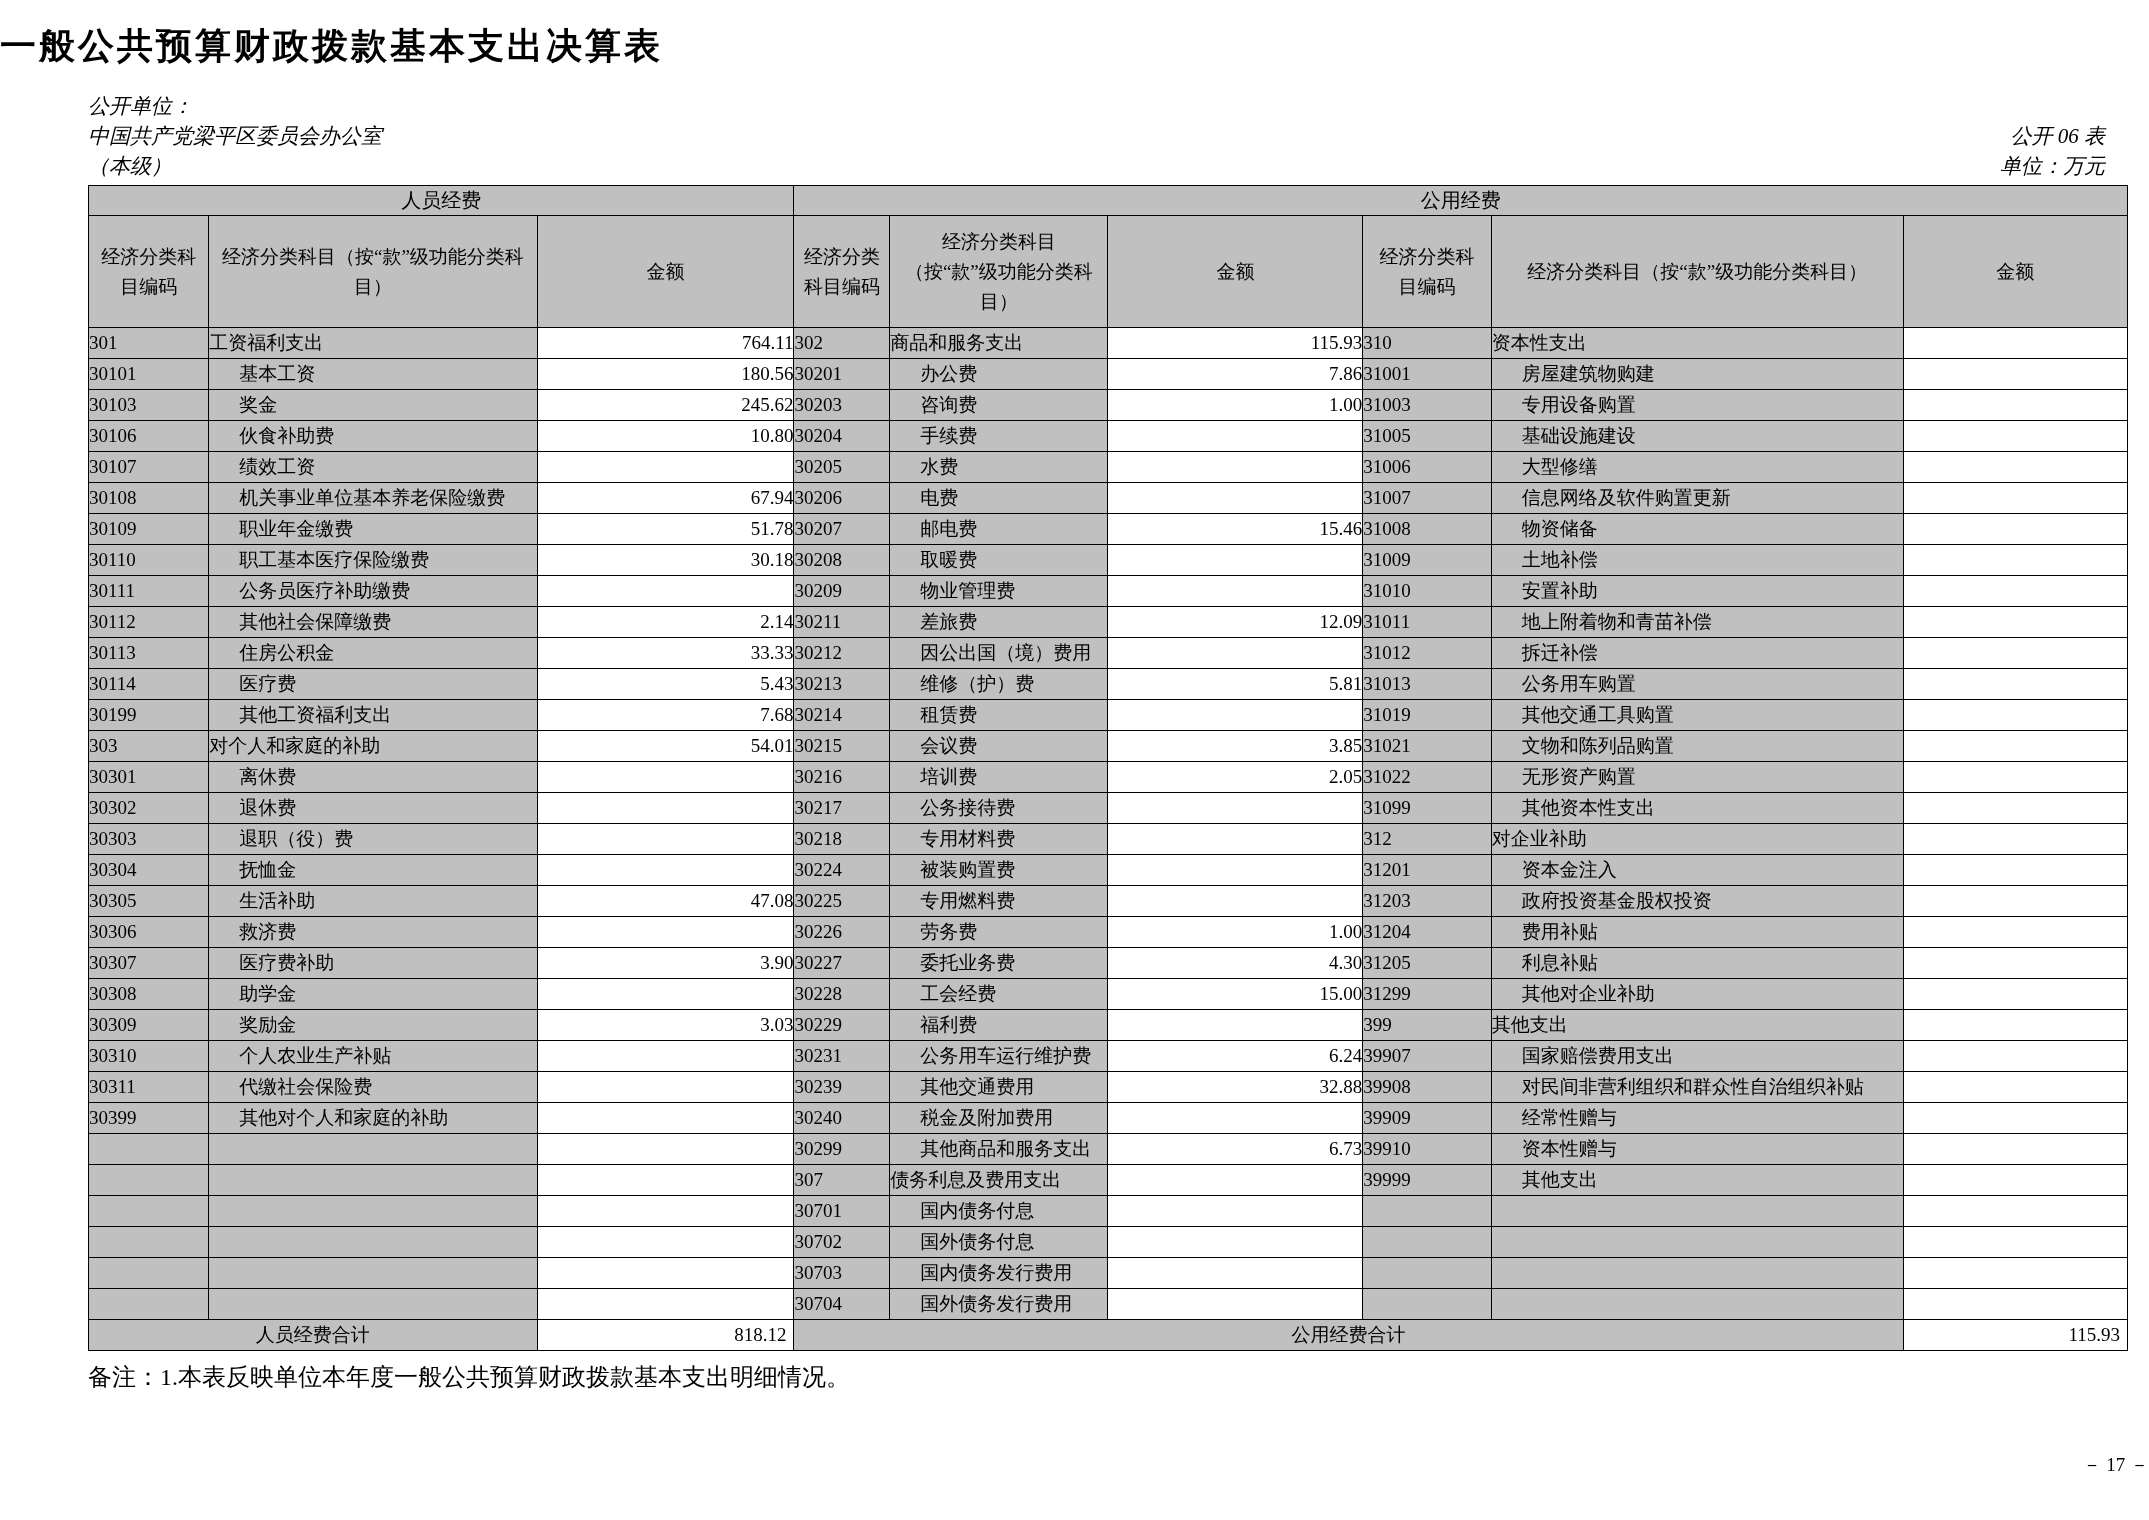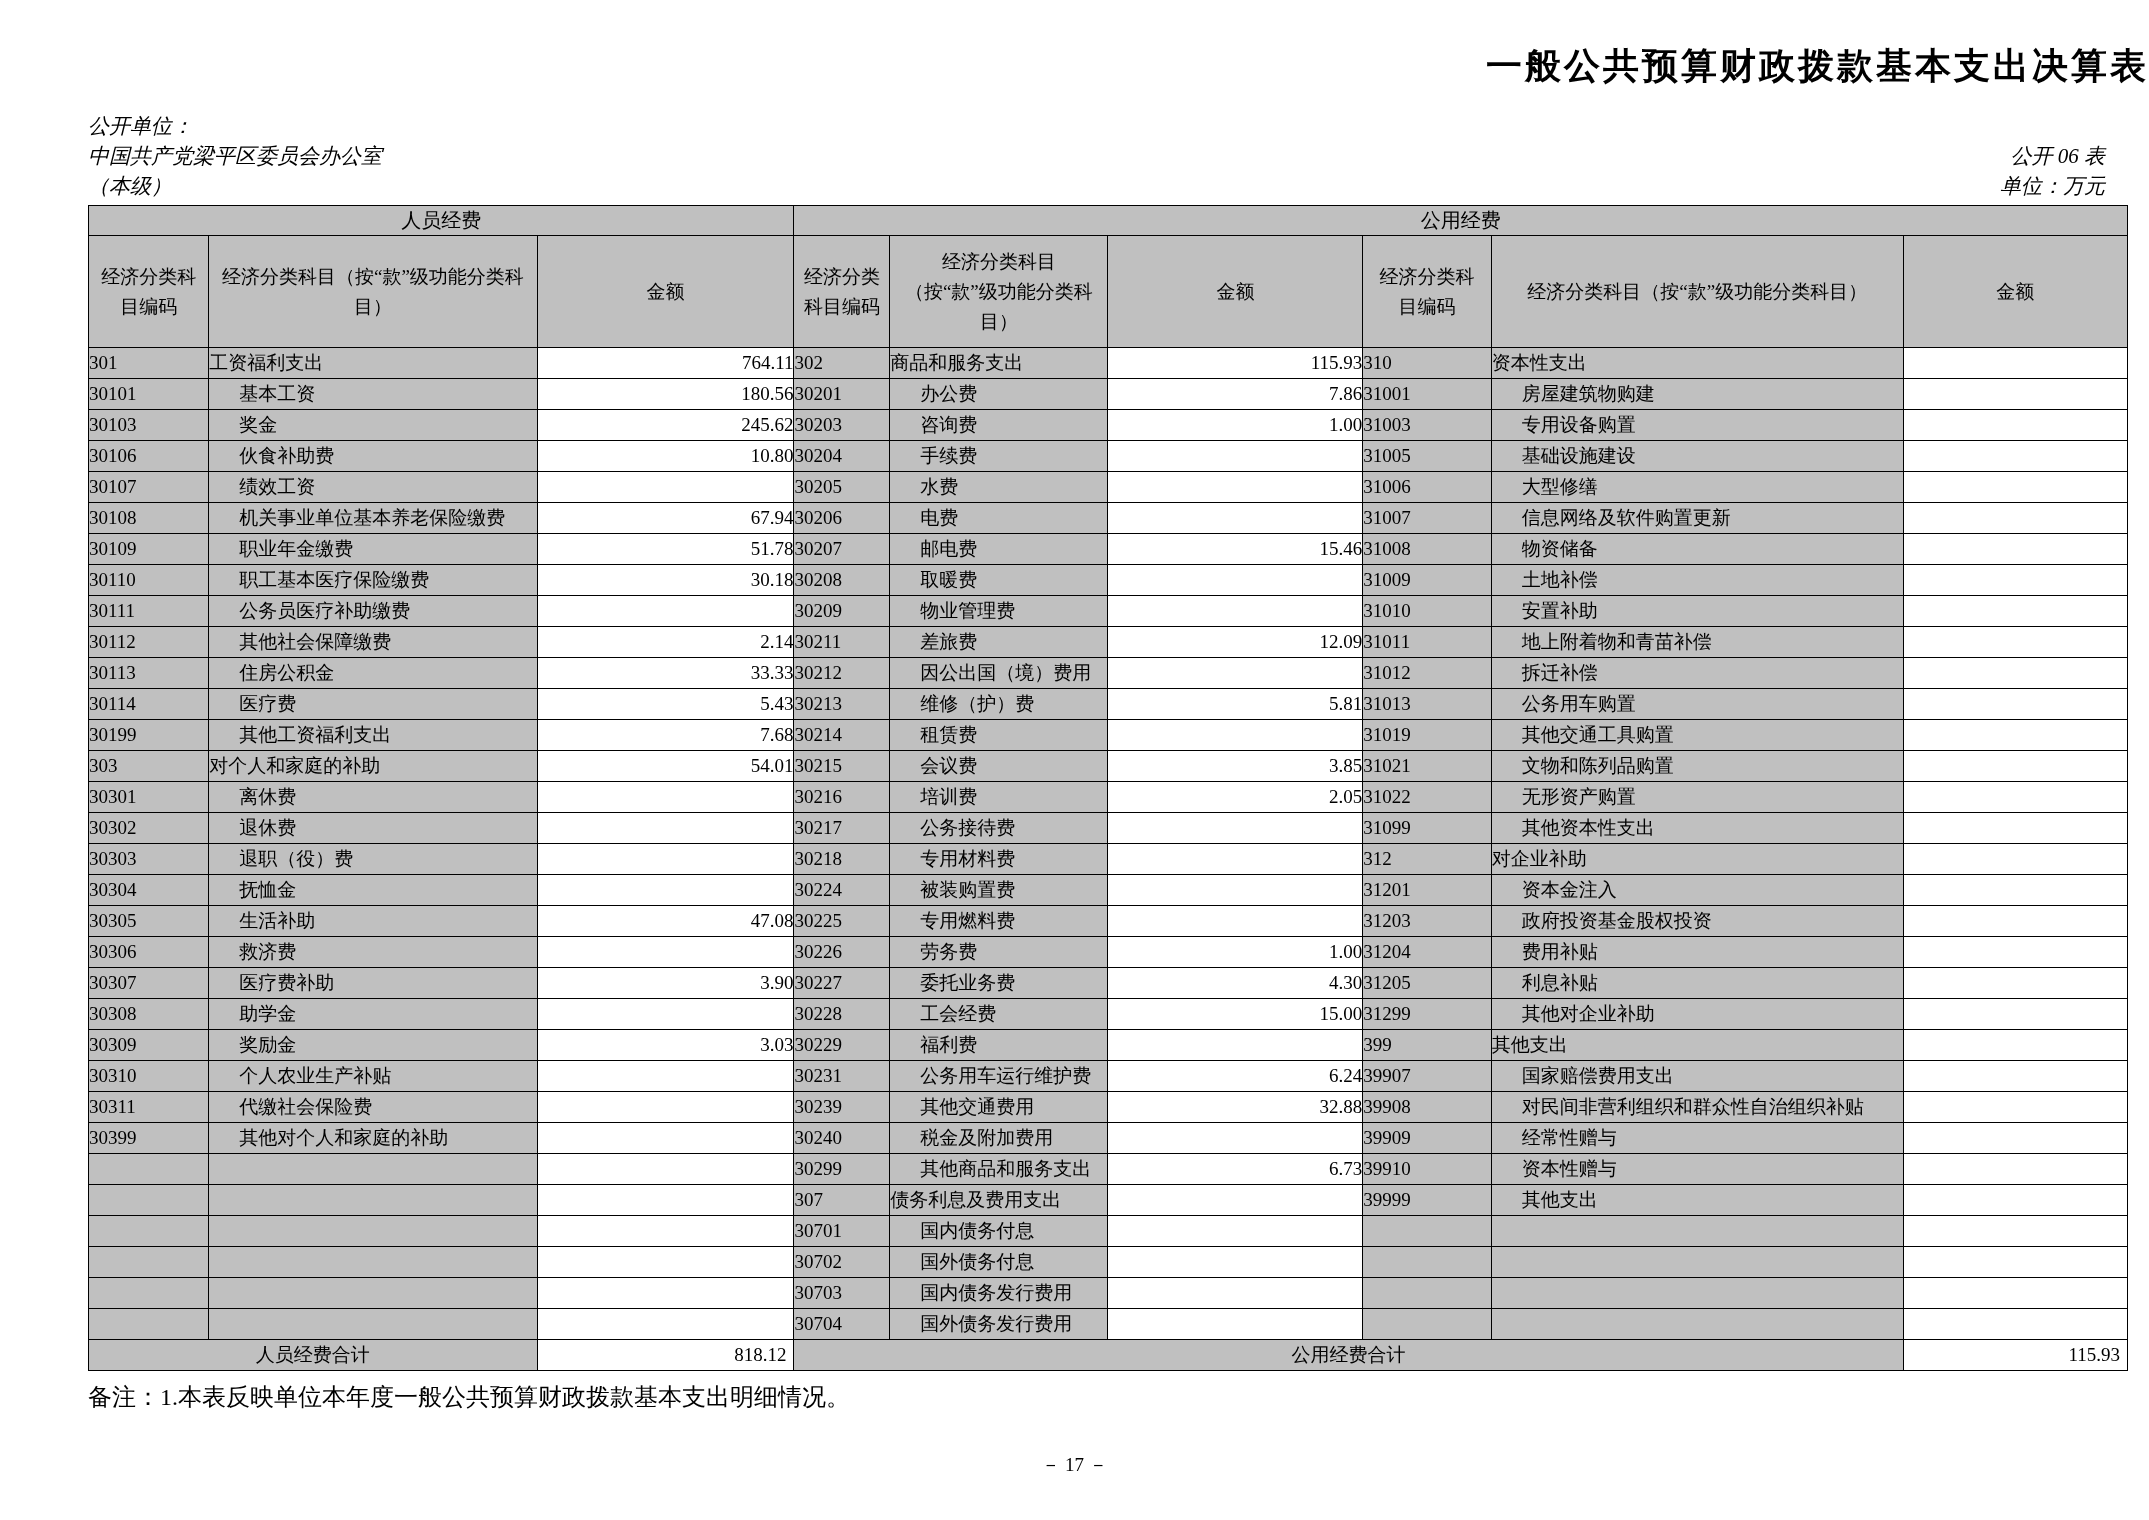--- a/index.html
+++ b/index.html
@@ -5,22 +5,22 @@
   html,body { margin:0; padding:0; background:#ffffff; }
   body {
     width:2149px; height:1520px;
     font-family:"Liberation Serif","DejaVu Serif",serif;
     color:#000;
     position:relative;
   }
   .page { position:relative; width:2149px; height:1520px; overflow:hidden; }
 
   .title {
-    padding-top:42px;
-    text-align:right;
+    padding-top:22px;
+    text-align:left;
     font-size:36px;
     font-weight:bold;
     letter-spacing:3px;
   }
 
   .meta {
     margin:20px 44px 4px 88px;
     display:flex;
     justify-content:space-between;
     align-items:flex-end;
@@ -69,21 +69,21 @@
   tr.total-row td.label { text-align:center; background:var(--grey,#c0c0c0); }
 
   .footnote {
     margin:10px 44px 0 88px;
     font-size:24px;
   }
   .page-number {
     position:absolute;
     bottom:42px;
     left:0; right:0;
-    text-align:center;
+    text-align:right;
     font-size:19px;
   }
 </style>
 </head>
 <body>
 
 <div class="page">
 
   <div class="title">一般公共预算财政拨款基本支出决算表</div>
 

